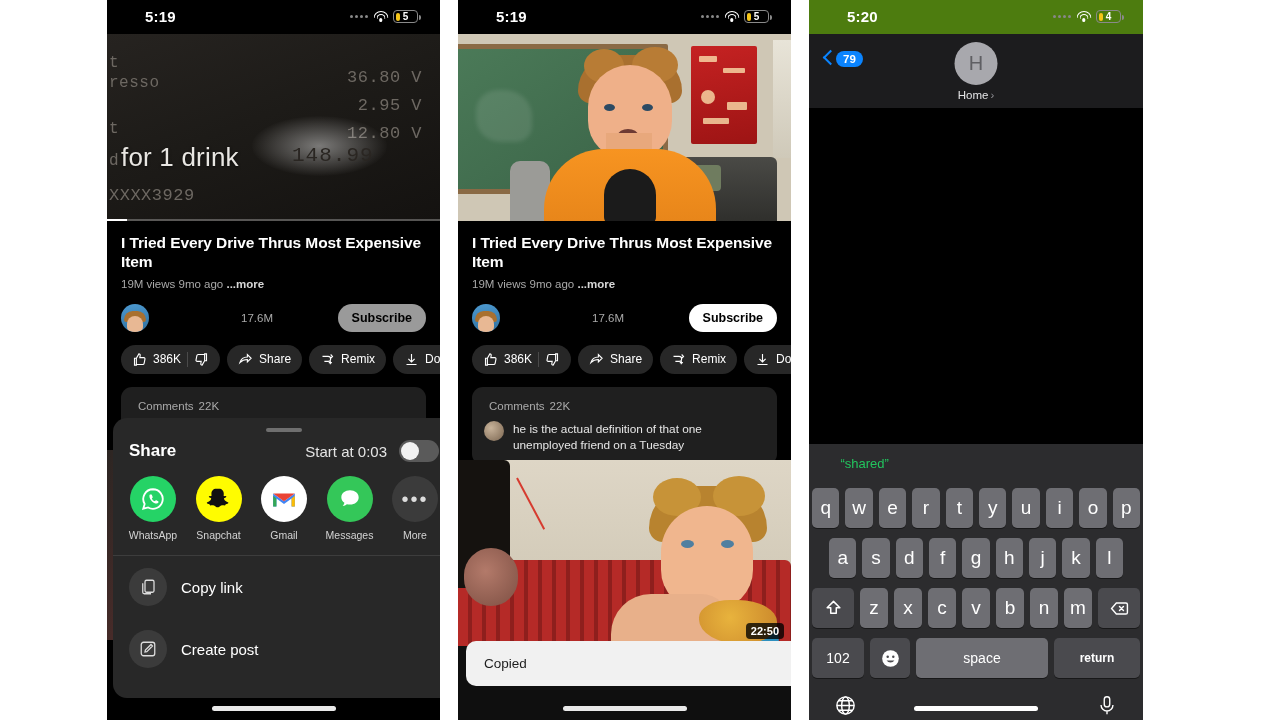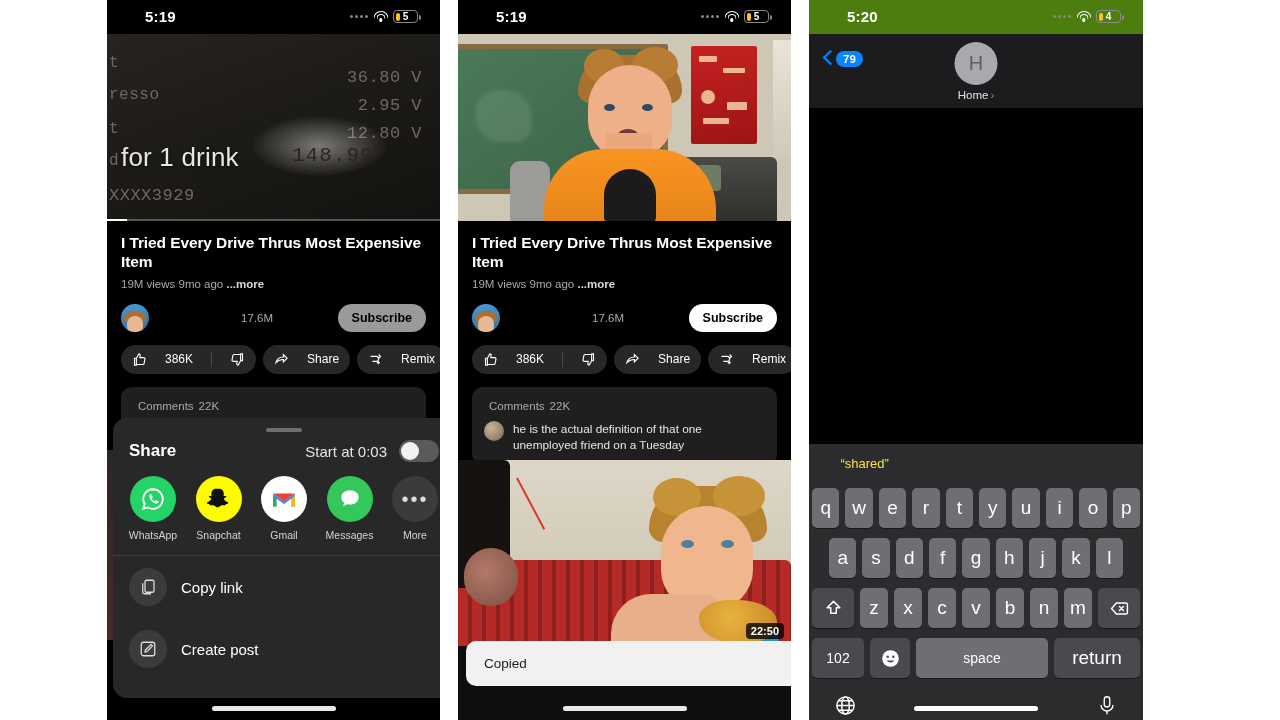--- a/index.html
+++ b/index.html
@@ -130,21 +130,21 @@
   .ch-name { margin-left: 10px; font-size: 13.5px; font-weight: 600; }
   .ch-subs { margin-left: 1px; font-size: 11.5px; color: #a9a9a9; }
   .sub-btn {
     margin-left: auto; padding: 7px 14px; border-radius: 18px;
     font-size: 12.5px; font-weight: 600; color: #000; border: none; cursor: pointer;
   }
   .sub-btn.dim { background: #9a9a9a; }
   .sub-btn.bright { background: #fff; }
 
   .actions { display: flex; gap: 7px; margin: 13px 14px 0; }
-  .chip { display: flex; align-items: center; gap: 18px; background: #272727;
+  .chip { display: flex; align-items: center; gap: 6px; background: #272727;
     border-radius: 17px; padding: 7px 11px; color: #fff; font-size: 12px; font-weight: 500;
     white-space: nowrap; }
   .chip .sep { width: 1px; height: 15px; background: #4a4a4a; }
   .chip svg { display:block; }
 
   .comments { margin: 13px 14px 0; background: #1f1f1f; border-radius: 11px; padding: 11px 12px 12px; }
   .cm-head { font-size: 13px; font-weight: 600; color: #fff; }
   .cm-head span { font-size: 11.5px; color: #a9a9a9; font-weight: 400; margin-left: 5px; }
   .cm-row { display: flex; gap: 9px; margin-top: 8px; }
   .cm-av { width: 20px; height: 20px; border-radius: 50%; flex: 0 0 auto;
@@ -238,33 +238,33 @@
     min-height: 56px; display: flex; align-items: center; padding: 6px 42px 6px 13px; position: relative; }
   .inputtxt { font-size: 13.8px; color: #fff; line-height: 1.45; word-break: break-all; }
   .caret { display: inline-block; width: 1.5px; height: 15px; background: #0a84ff;
     vertical-align: -2.5px; margin-left: 1px; }
   .send { position: absolute; right: 5px; top: 50%; transform: translateY(-50%);
     width: 29px; height: 29px; border-radius: 50%; background: #2ecc4a;
     display:flex; align-items:center; justify-content:center; }
 
   .predbar { position: absolute; left:0; right:0; bottom: 238px; height: 38px;
     background: #2c2c2e; display: flex; align-items: center; }
-  .pred { flex: 1; text-align: center; color: #fde047; font-size: 13px; position: relative; }
+  .pred { flex: 1; text-align: center; color: #22c55e; font-size: 13px; position: relative; }
   .pred + .pred::before { content:""; position:absolute; left:0; top: 6px; bottom: 6px; width:1px; background:#4a4a4c; }
 
   .kb { position: absolute; left:0; right:0; bottom: 0; height: 238px; background: #2c2c2e;
     padding: 6px 3px 0; }
   .kbrow { display: flex; justify-content: center; gap: 6px; margin-bottom: 10px; }
   .key { background: #6e6e73; border-radius: 5px; height: 40px; color: #fff;
     display:flex; align-items:center; justify-content:center; font-size: 19px;
     box-shadow: 0 1px 0 rgba(0,0,0,.45); flex: 1 1 0; }
   .key.dark { background: #4a4a4e; }
   .key.wide { flex: 0 0 42px; }
   .key.space { flex: 1 1 auto; font-size: 14px; }
-  .key.ret { flex: 0 0 86px; font-size: 19px; }
+  .key.ret { flex: 0 0 86px; font-size: 12px; font-weight: bold; }
   .key.num { flex: 0 0 52px; font-size: 14px; }
   .key.emoji { flex: 0 0 40px; }
   .kbrow.r2 { padding: 0 17px; }
   .kbbottom { display: flex; align-items: center; justify-content: space-between; padding: 6px 22px 0; }
   .homebar { position: absolute; left: 50%; transform: translateX(-50%); bottom: 9px;
     width: 124px; height: 5px; background: #fff; border-radius: 3px; }
   .homebar.dim { background: #e9e9e9; }
 </style>
 </head>
 <body>
@@ -290,21 +290,21 @@
         <div class="sb-batt">
           <div class="fill"></div>
           <div class="num">5</div>
         </div>
       </div>
     </div>
 
     <div class="player">
       <div class="receipt-scene">
         <div class="rc-line rc-left" style="top:20px;font-size:16px;">t</div>
-        <div class="rc-line rc-left" style="top:52px;font-size:16px;">resso</div>
+        <div class="rc-line rc-left" style="top:40px;font-size:16px;">resso</div>
         <div class="rc-line rc-left" style="top:86px;font-size:16px;">t</div>
         <div class="rc-line rc-left" style="top:118px;font-size:16px;">d</div>
         <div class="rc-line rc-left" style="top:152px;font-size:17px;">XXXX3929</div>
         <div class="rc-line rc-right" style="top:34px;font-size:17px;">36.80 V</div>
         <div class="rc-line rc-right" style="top:62px;font-size:17px;">2.95 V</div>
         <div class="rc-line rc-right" style="top:90px;font-size:17px;">12.80 V</div>
 
         <div class="rc-glow"></div>
         <div class="rc-amount">148.99</div>
         <div class="rc-caption">for 1 drink</div>

